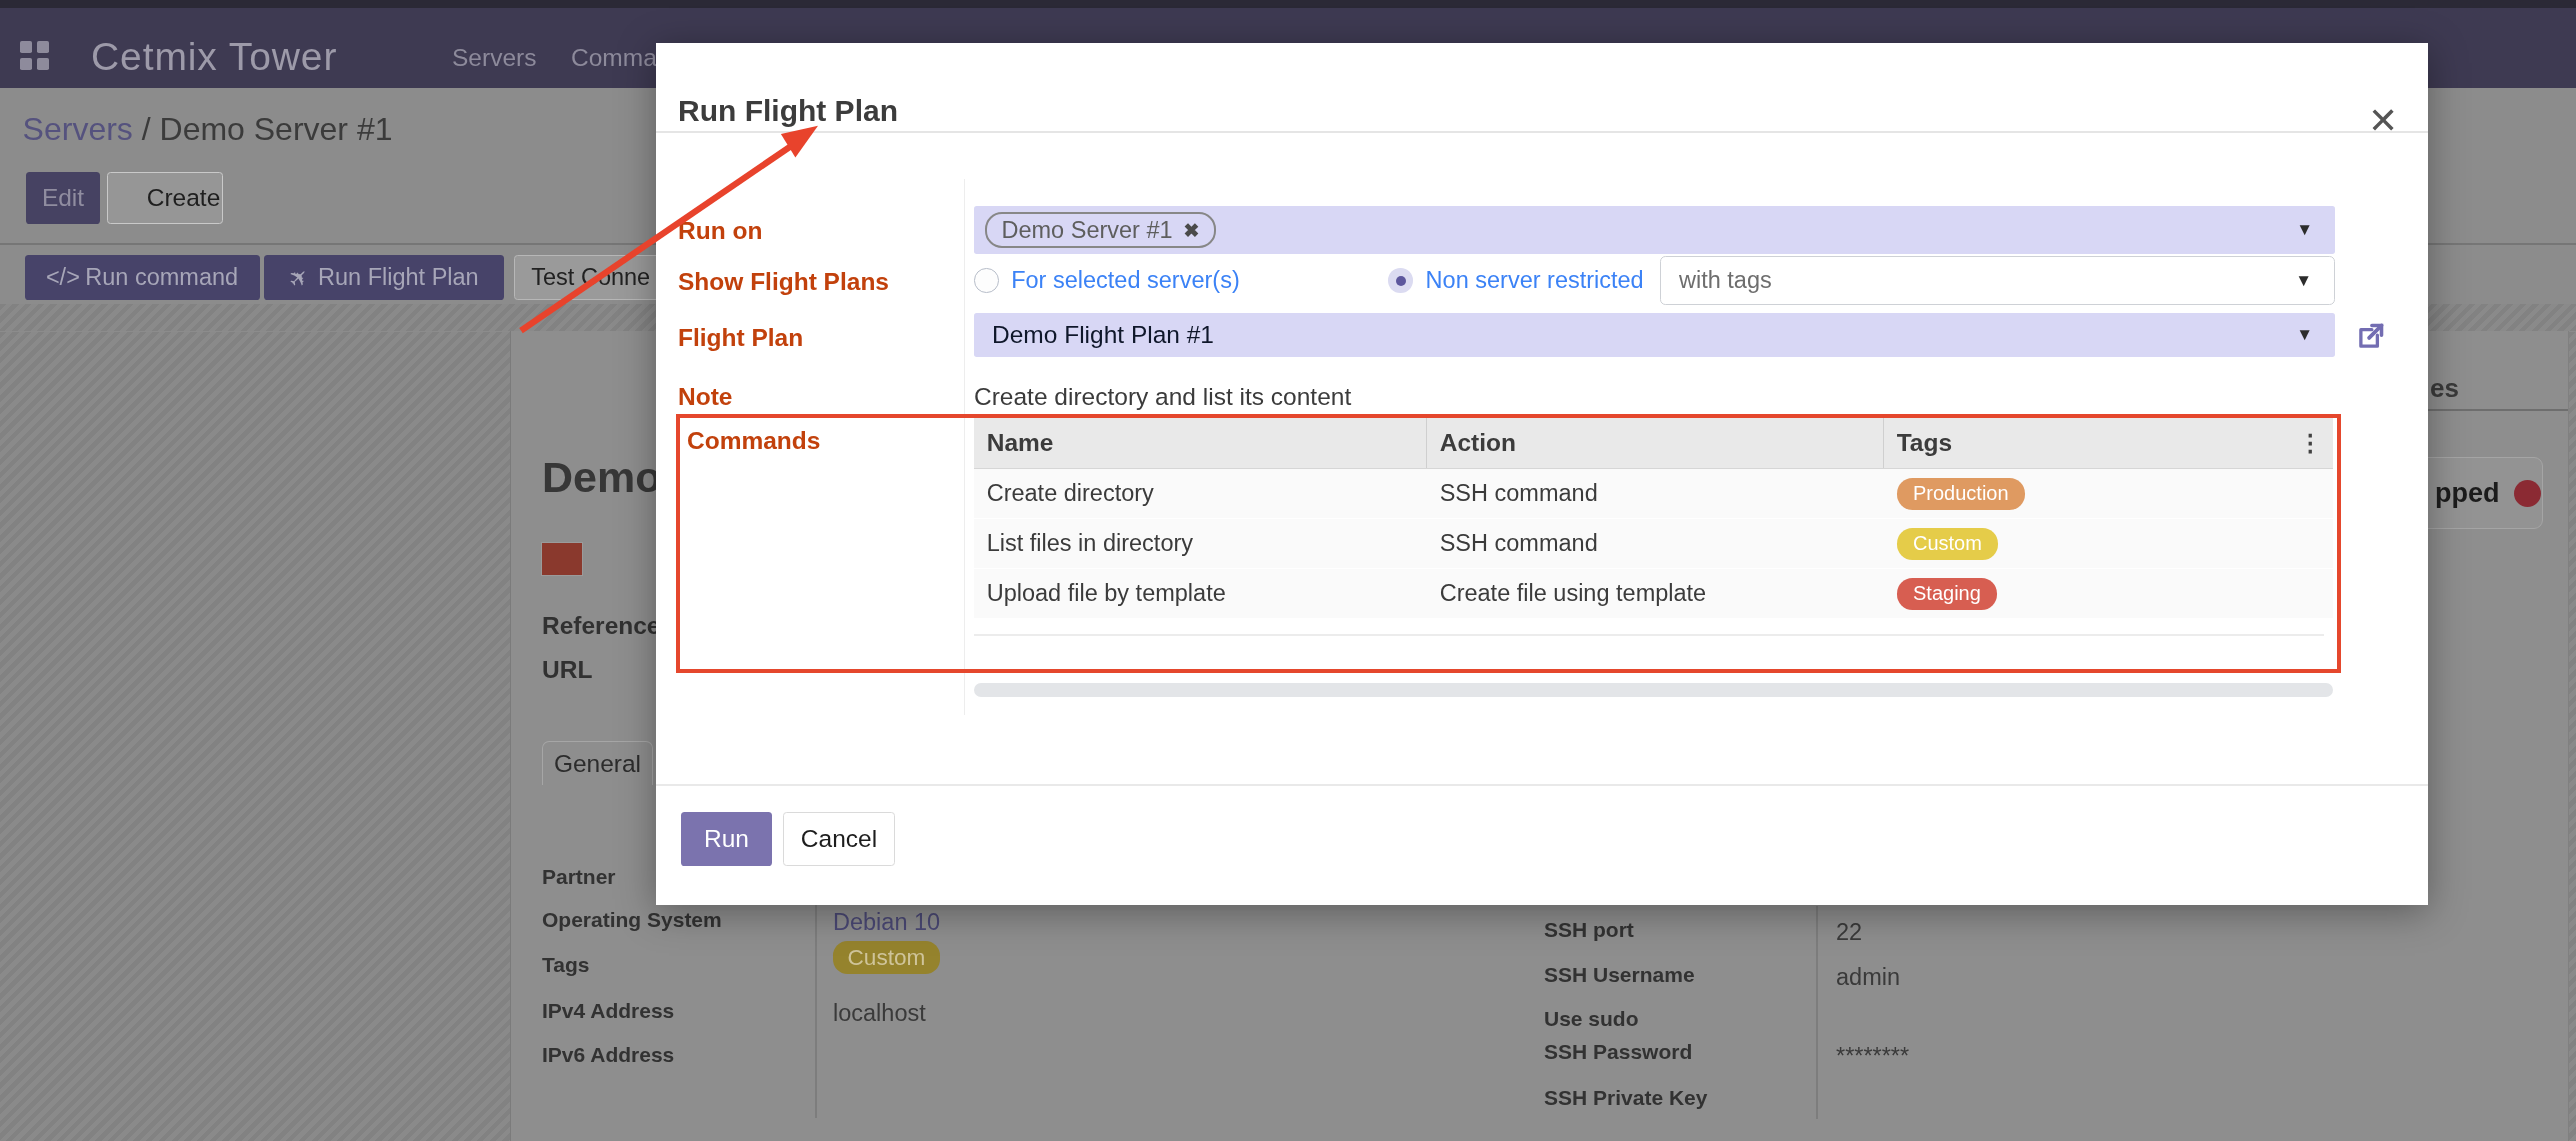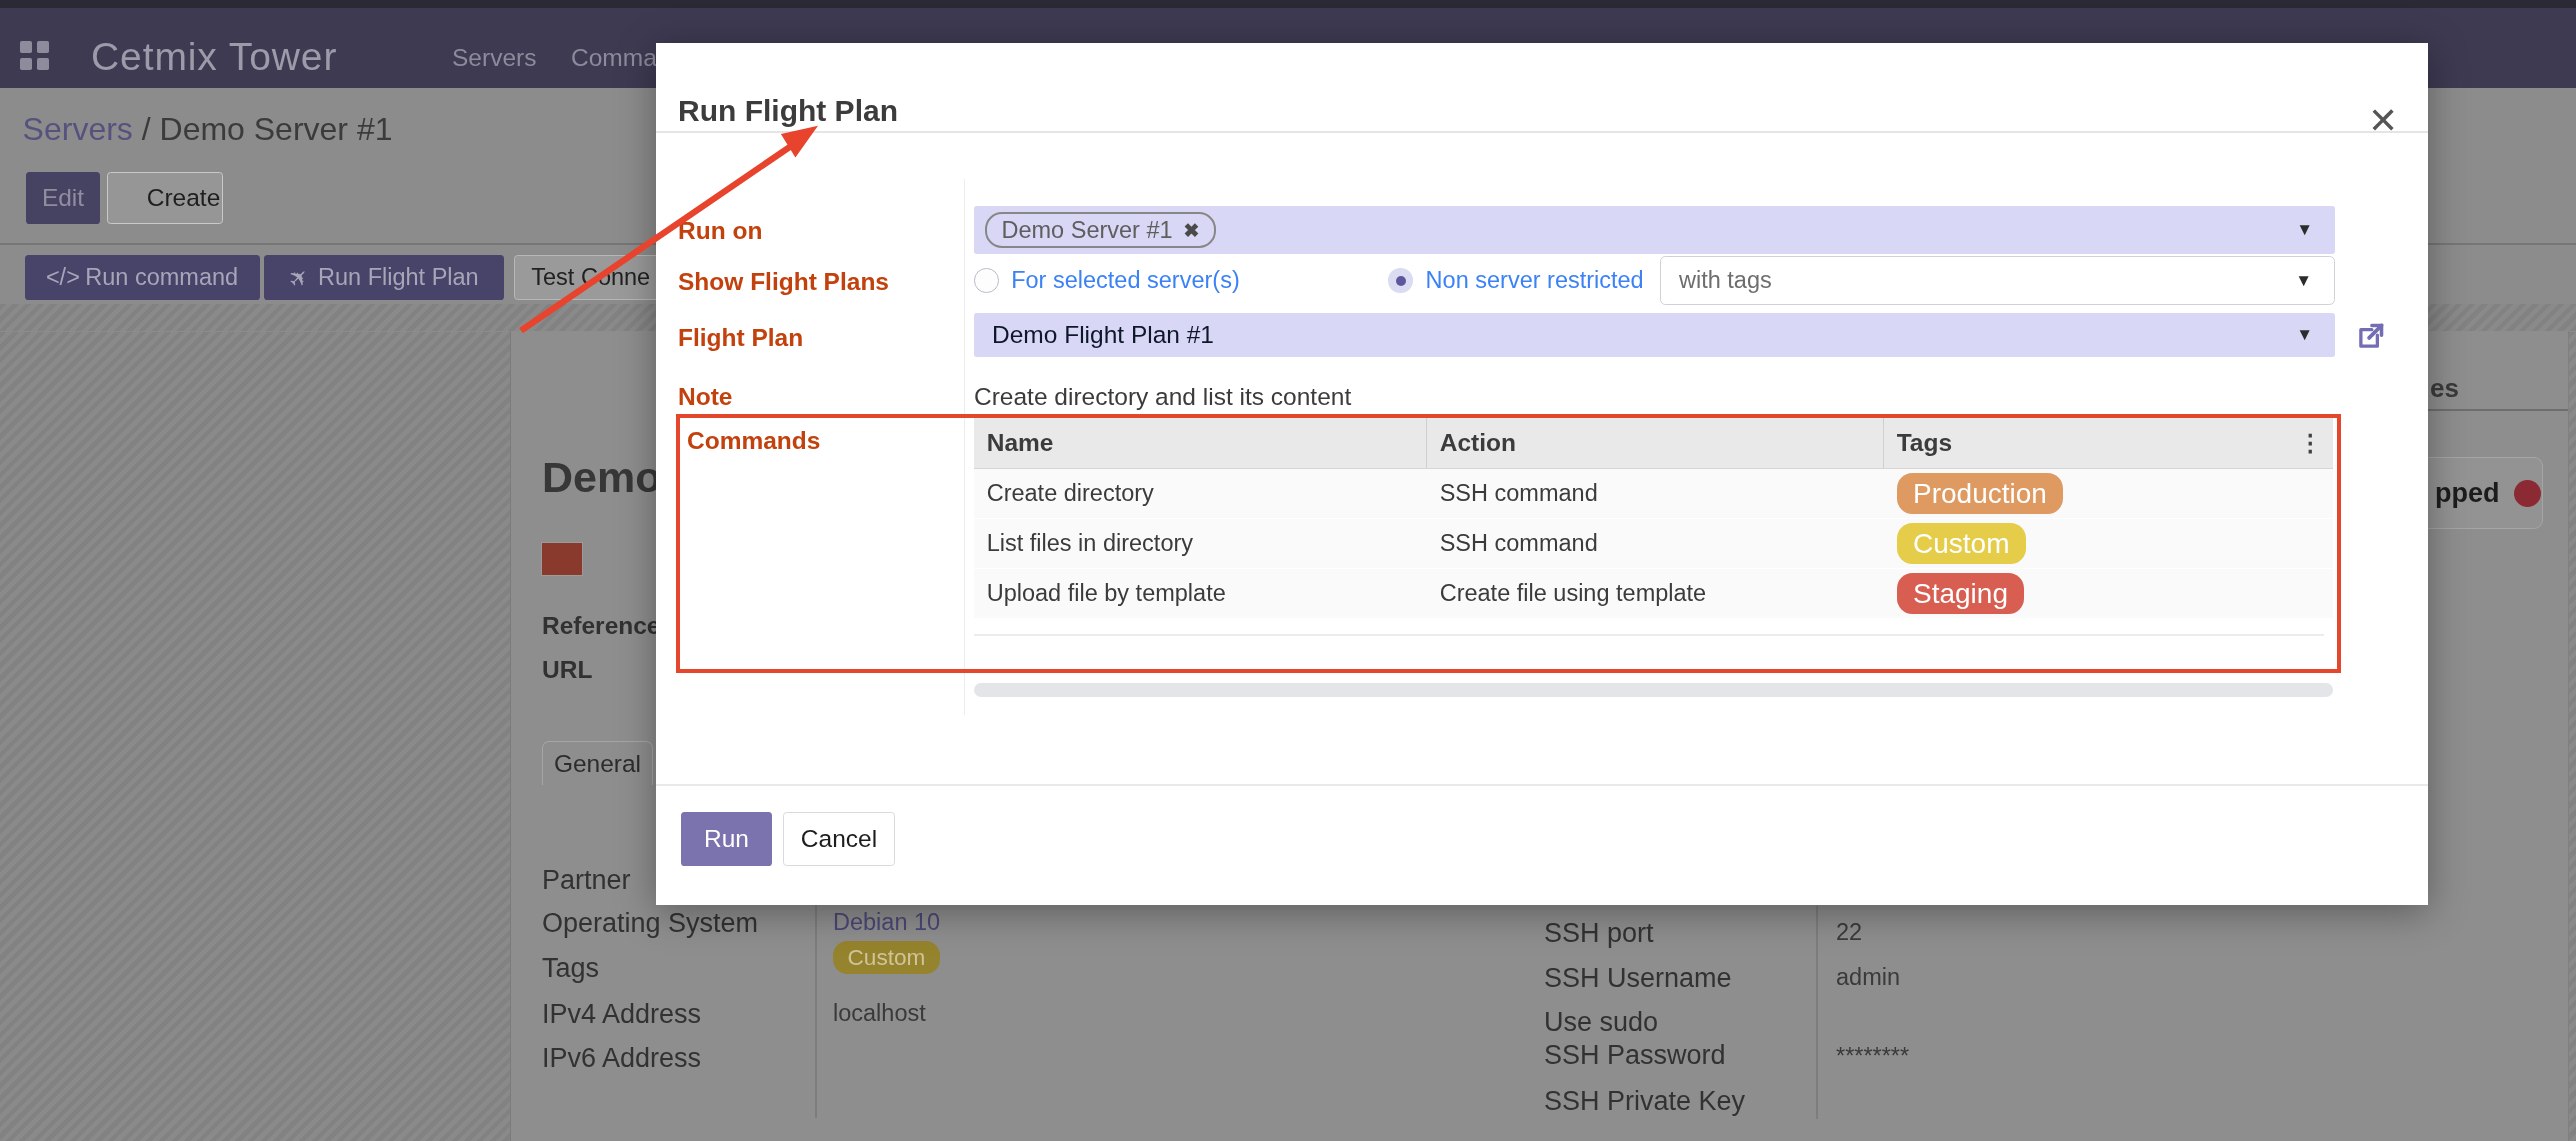--- a/index.html
+++ b/index.html
@@ -48,21 +48,21 @@
 
   .vline { background:#7d7d7d; width:1.8px; }
   #frag-es { left:2430px; top:373px; font-size:26px; font-weight:bold; color:#3a3a3a; }
   #sheet-topline { left:2427px; top:409px; width:141px; height:1.8px; background:#6e6e6e; }
   #status-chip { left:2371px; top:457px; width:172px; height:72px; background:#939393;
     border:1.8px solid #a5a5a5; border-radius:9px; display:flex; align-items:center;
     justify-content:flex-end; gap:14.5px; padding-right:1px; }
   #status-chip .txt { font-size:27px; font-weight:bold; color:#1c1c1c; }
   #status-dot { width:27px; height:27px; border-radius:50%; background:#8b2a33; }
 
-  .info-label { position:absolute; font-size:27px; font-weight:normal; color:#323232; }
+  .info-label { position:absolute; font-size:21px; font-weight:bold; color:#323232; }
   .info-value { position:absolute; font-size:23.5px; color:#3a3a3a; }
   .link-val { color:#4a4874; }
   .badge-bg-custom { background:#95832d; color:#cfc49a; border-radius:14.5px; padding:3.6px 14.5px; font-size:22.6px; }
 
   
   #modal { left:656px; top:43px; width:1772px; height:862px; background:#ffffff;
     box-shadow:0 7.2px 36px rgba(0,0,0,0.35); z-index:10; }
   #modal .inner { position:absolute; }
   #modal-title { left:22px; top:51px; font-size:30px; font-weight:bold; color:#3c3c3c; }
   #modal-close { left:1712px; top:60px; font-size:36px; color:#555; font-weight:300; cursor:pointer; line-height:1; }
@@ -100,21 +100,21 @@
   .t-header { display:flex; height:51px; background:#e9e9e9; border-bottom:1.8px solid #d6d6d6; align-items:center; }
   .t-header .hc { font-size:24.5px; font-weight:bold; color:#3c3c3c; padding-left:12.7px; }
   .hc1 { width:453px; border-right:0.9px solid #cfcfcf; height:100%; display:flex; align-items:center; }
   .hc2 { width:457px; border-right:0.9px solid #cfcfcf; height:100%; display:flex; align-items:center; }
   .hc3 { flex:1; height:100%; display:flex; align-items:center; position:relative; }
   .kebab { position:absolute; right:11px; font-size:23.5px; color:#414141; font-weight:bold; letter-spacing:0; }
   .t-row { display:flex; height:50px; background:#fafafa; border-bottom:1.8px solid #ffffff; align-items:center; }
   .t-row .c1 { width:453px; padding-left:12.7px; font-size:23.5px; color:#3b3b3b; }
   .t-row .c2 { width:457px; padding-left:12.7px; font-size:23.5px; color:#3b3b3b; }
   .t-row .c3 { flex:1; padding-left:12.7px; }
-  .tag-pill { display:inline-block; border-radius:15.4px; padding:4.5px 16.3px; font-size:28px; color:#ffffff; }
+  .tag-pill { display:inline-block; border-radius:15.4px; padding:4.5px 16.3px; font-size:20px; color:#ffffff; }
   .pill-0 { background:#df9a61; } .pill-1 { background:#e5cc49; } .pill-2 { background:#d75e51; }
   #cmd-tail-line { left:318px; top:591px; width:1350px; height:1.8px; background:#ececec; }
 
   #hscroll { left:318px; top:640px; width:1359px; height:13.6px; background:#e3e5e8; border-radius:7.2px; }
   #footer-line { left:0; top:741px; width:1772px; height:1.8px; background:#e9e9e9; }
   #btn-run { left:25px; top:769px; width:91px; height:54px; background:#7b73ae; color:#fff; }
   #btn-cancel { left:127px; top:769px; width:112px; height:54px; background:#fff; border:1.8px solid #dadada; color:#1d1d1d; }
   #btn-run, #btn-cancel { position:absolute; border-radius:3.6px; display:flex; align-items:center; justify-content:center; font-size:24.5px; }
 
   #arrow-svg { left:0; top:0; width:2576px; height:1141px; z-index:20; pointer-events:none; }

